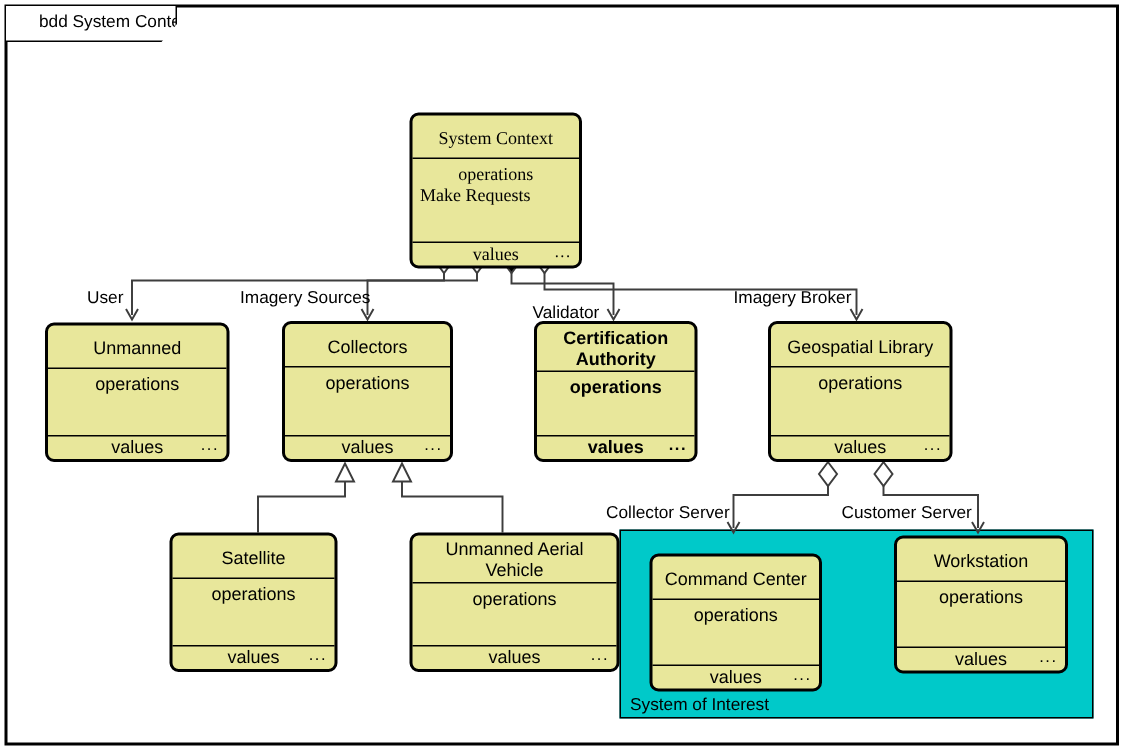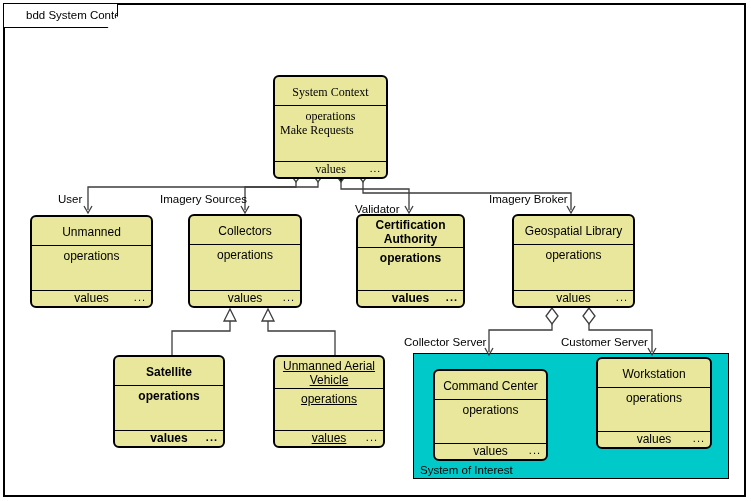--- a/index.html
+++ b/index.html
@@ -173,32 +173,32 @@
     <div class="block-title">Geospatial Library</div>
     <div class="block-ops">
       <div class="ops-label">operations</div>
     </div>
     <div class="block-values">
       <span>values</span>
       <span class="values-more">...</span>
     </div>
   </div>
 
-  <div class="block" style="left:113px;top:355px;width:112px;height:93px;font-weight:bold;">
+  <div class="block" style="left:113px;top:355px;width:112px;height:93px;">
     <div class="block-title">Satellite</div>
     <div class="block-ops">
       <div class="ops-label">operations</div>
     </div>
     <div class="block-values">
       <span>values</span>
       <span class="values-more">...</span>
     </div>
   </div>
 
-  <div class="block" style="left:273px;top:355px;width:112px;height:93px;text-decoration:underline;">
+  <div class="block" style="left:273px;top:355px;width:140px;height:93px;">
     <div class="block-title">Unmanned Aerial Vehicle</div>
     <div class="block-ops">
       <div class="ops-label">operations</div>
     </div>
     <div class="block-values">
       <span>values</span>
       <span class="values-more">...</span>
     </div>
   </div>
 

